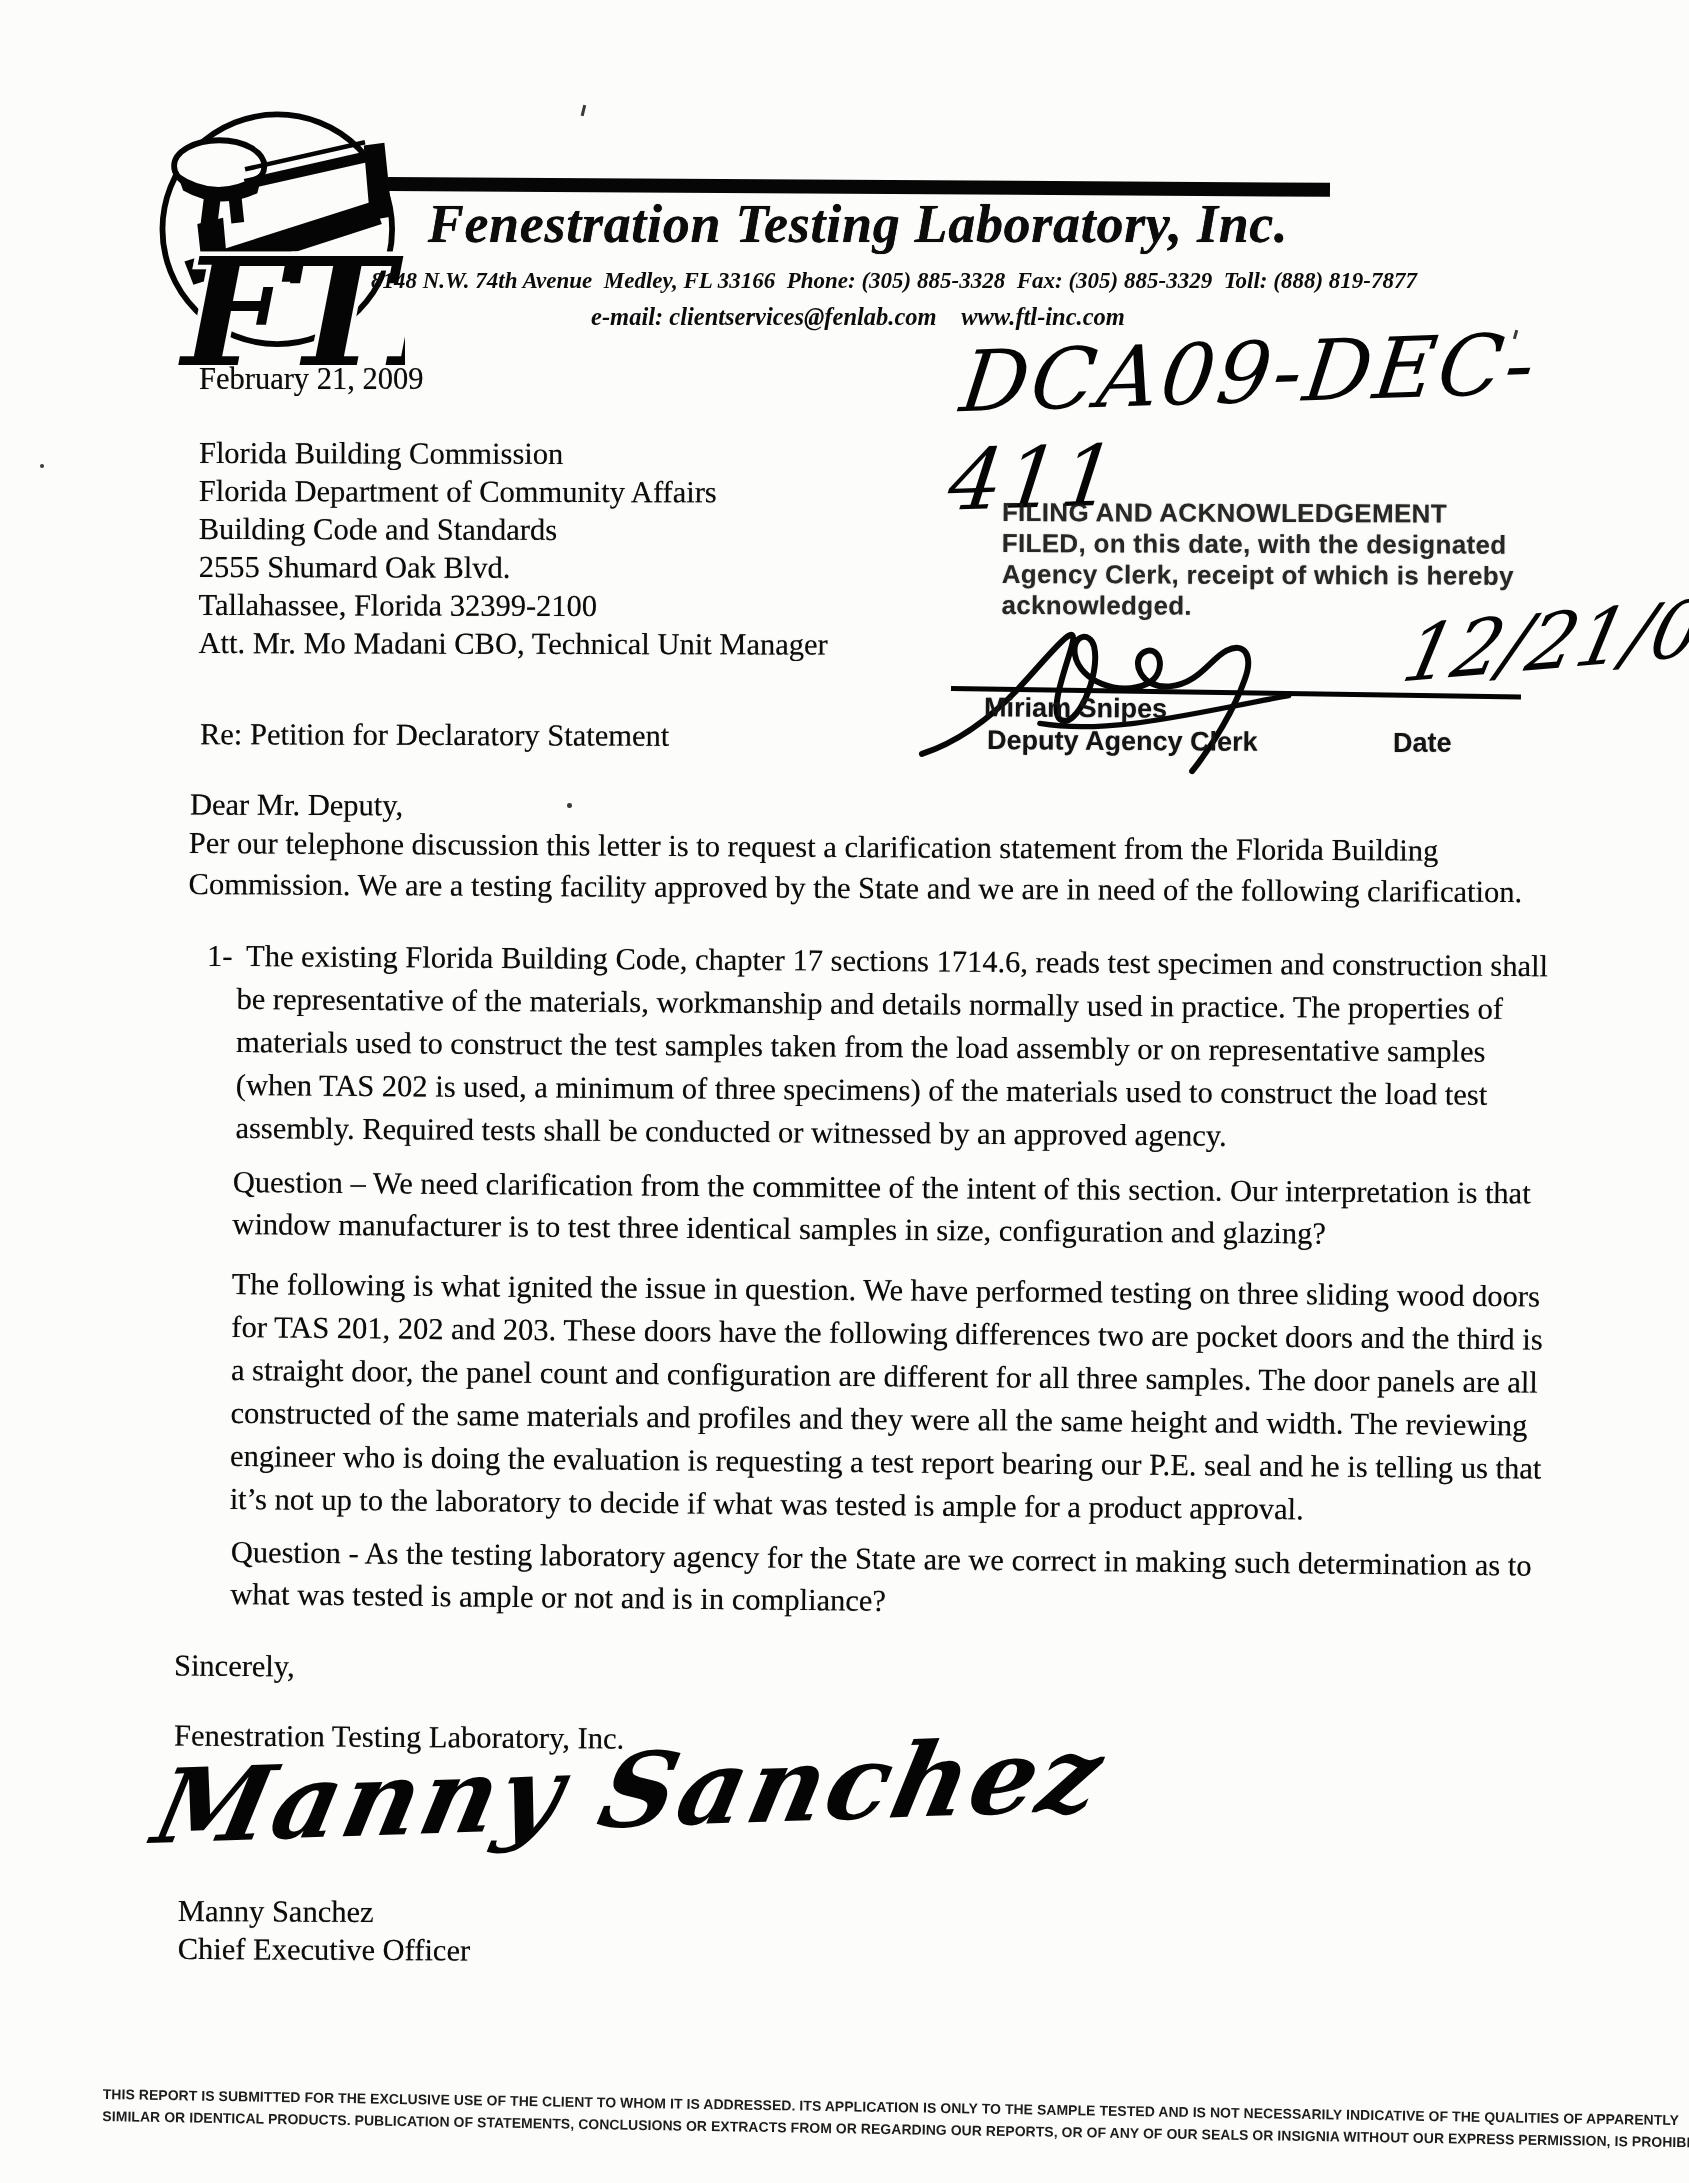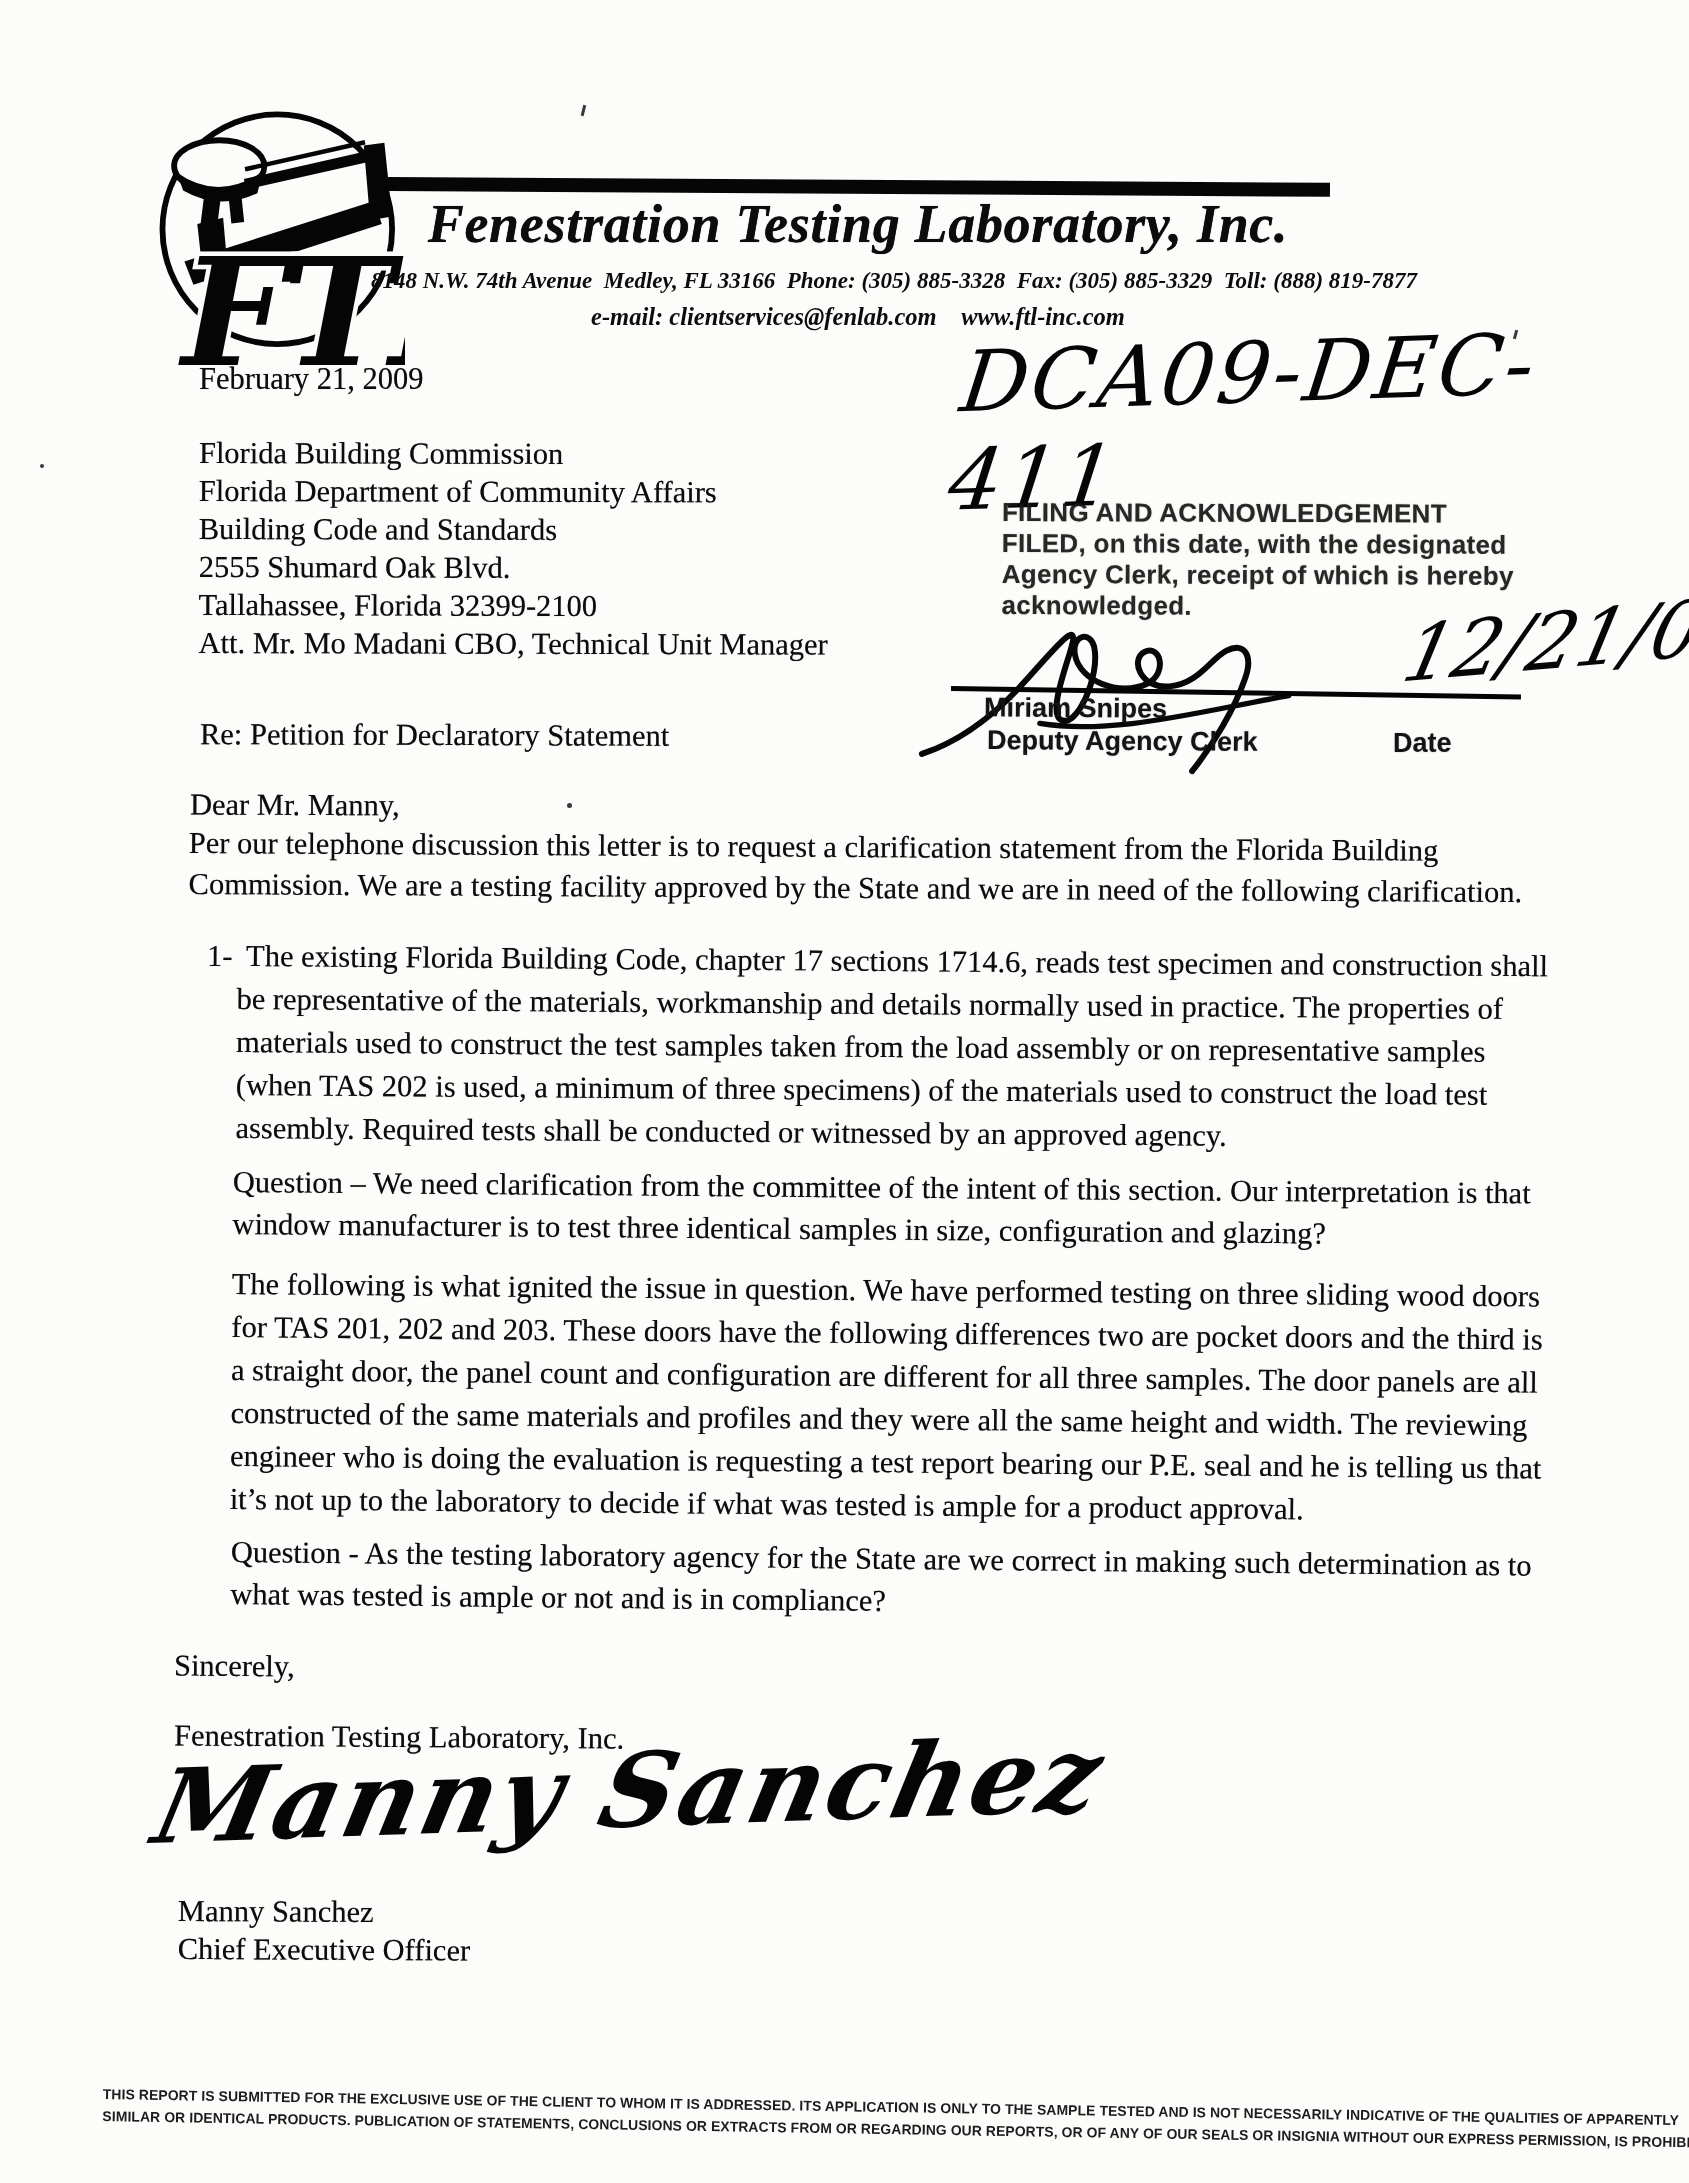--- a/index.html
+++ b/index.html
@@ -152,21 +152,21 @@
   <div class="abs stamp-label date-label">Date</div>
 
   <div class="abs bodytext date-line">February 21, 2009</div>
   <div class="abs bodytext recipient">Florida Building Commission
 Florida Department of Community Affairs
 Building Code and Standards
 2555 Shumard Oak Blvd.
 Tallahassee, Florida 32399-2100
 Att. Mr. Mo Madani CBO, Technical Unit Manager</div>
   <div class="abs bodytext re-line">Re: Petition for Declaratory Statement</div>
-  <div class="abs bodytext salutation">Dear Mr. Manny,</div>
+  <div class="abs bodytext salutation">Dear Mr. Deputy,</div>
   <div class="abs bodytext intro">Per our telephone discussion this letter is to request a clarification statement from the Florida Building
 Commission. We are a testing facility approved by the State and we are in need of the following clarification.</div>
 
   <div class="abs bodytext item-marker">1-</div>
   <div class="abs bodytext item-text">The existing Florida Building Code, chapter 17 sections 1714.6, reads test specimen and construction shall
 be representative of the materials, workmanship and details normally used in practice. The properties of
 materials used to construct the test samples taken from the load assembly or on representative samples
 (when TAS 202 is used, a minimum of three specimens) of the materials used to construct the load test
 assembly. Required tests shall be conducted or witnessed by an approved agency.</div>
 

